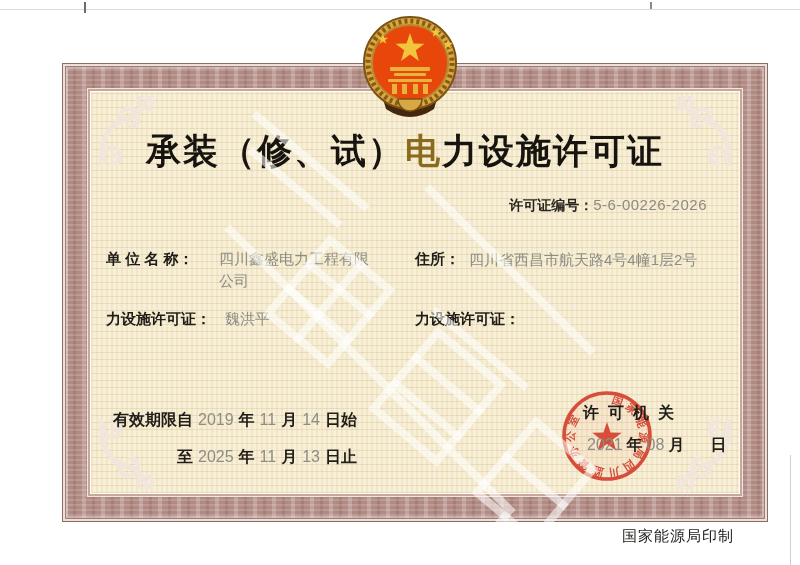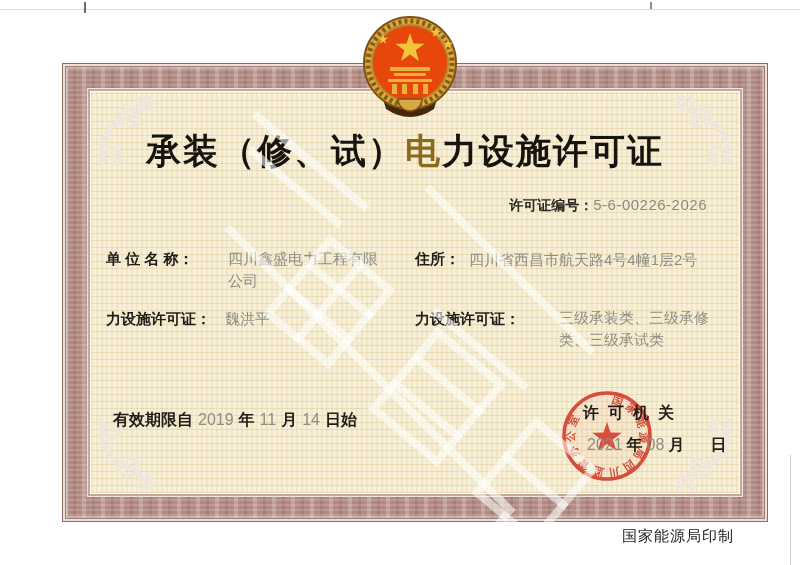--- a/index.html
+++ b/index.html
@@ -124,33 +124,33 @@
           <path d="M44,10 a7,7 0 1,1 9,3"></path>
         </g>
       </svg>
     </div>
 
     <div class="title"><span>承装（修、试）</span><span class="gold">电</span><span>力设施许可证</span></div>
 
     <div class="license-no"><span class="lbl">许可证编号：</span><span class="val">5-6-00226-2026</span></div>
 
     <div class="lbl-black" style="left:43px;top:186px;">单 位 名 称：</div>
-    <div class="val-gray" style="left:165px;top:184px;width:152px;">四川鑫盛电力工程有限公司</div>
+    <div class="val-gray" style="left:156px;top:184px;width:152px;">四川鑫盛电力工程有限公司</div>
 
     <div class="lbl-black" style="left:352px;top:186px;">住所：</div>
     <div class="val-gray" style="left:406px;top:185px;width:338px;">四川省西昌市航天路4号4幢1层2号</div>
 
     <div class="lbl-black" style="left:43px;top:246px;">力设施许可证：</div>
     <div class="val-gray" style="left:162px;top:244px;">魏洪平</div>
 
     <div class="lbl-black" style="left:352px;top:246px;">力设施许可证：</div>
-    <div class="val-gray" style="left:496px;top:243px;width:168px;">三级承装类、三级承修类、三级承试类</div>
 
     <div class="validity">
       <div class="row"><b>有效期限自</b><span class="num">2019</span><b>年</b><span class="num">11</span><b>月</b><span class="num">14</span><b>日始</b></div>
+      <div class="row second"><b>至</b><span class="num">2025</span><b>年</b><span class="num">11</span><b>月</b><span class="num">13</span><b>日止</b></div>
     </div>
 
     <div class="issuer-label">许可机关</div>
     <div class="issuer-date"><span class="num">2021</span><span>年</span><span class="num">08</span><span>月</span><span class="day-gap"></span><span>日</span></div>
 
     <svg class="seal" viewBox="0 0 92 92">
       <defs>
         <path id="sealArc" d="M46,13 a33,33 0 1,1 -0.02,0"></path>
       </defs>
       <circle cx="46" cy="46" r="43" fill="rgba(230,70,45,0.05)" stroke="#d5412e" stroke-width="3.5"></circle>

